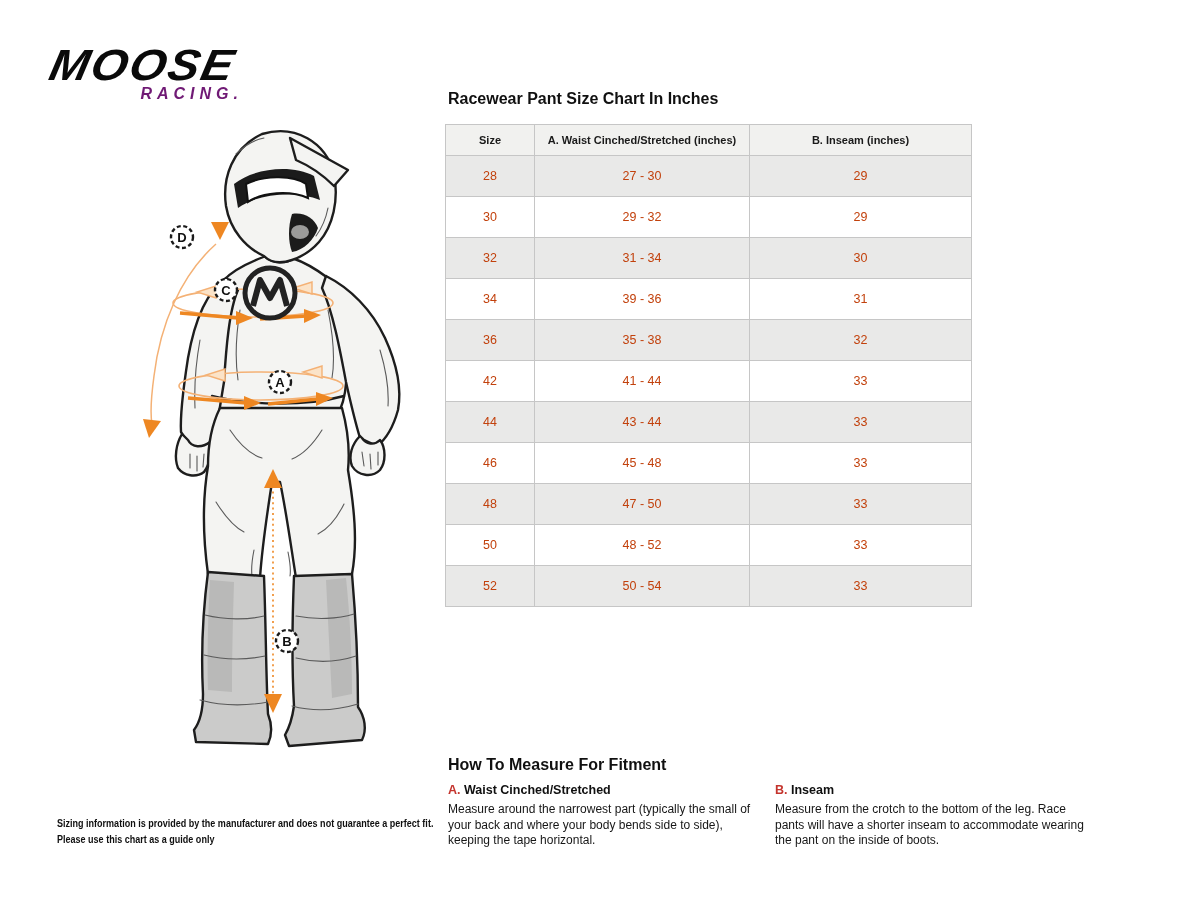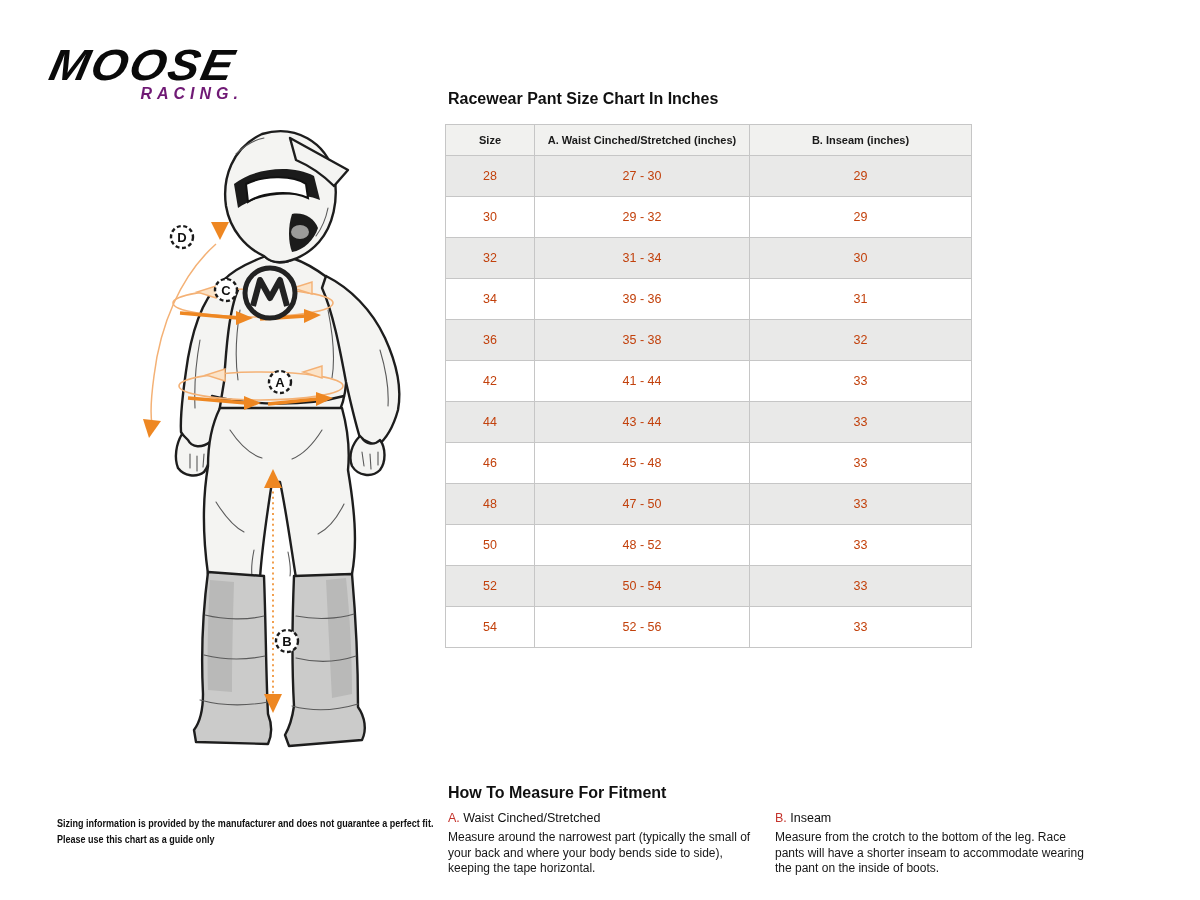--- a/index.html
+++ b/index.html
@@ -60,25 +60,25 @@
     height:31px;background:var(--table-header-bg);
     font-size:11px;font-weight:700;color:#1a1a1a;white-space:nowrap;
   }
   .size-table td{height:41px;font-size:12.5px;color:#c2410c;background:#fff;}
   .size-table tbody tr:nth-child(odd) td{background:var(--table-row-alt);}
   .size-table col.c-size{width:89px;}
   .size-table col.c-waist{width:215px;}
   .size-table col.c-inseam{width:222px;}
 
   
-  .howto{position:absolute;left:448px;top:784px;width:680px;}
+  .howto{position:absolute;left:448px;top:756px;width:680px;}
   .howto-title{font-size:16px;font-weight:700;color:#101010;}
   .howto-cols{display:flex;gap:17px;margin-top:9px;}
   .m-col{width:310px;}
-  .m-col h3{font-size:12.5px;font-weight:400;color:#101010;line-height:15px;}
+  .m-col h3{font-size:12.5px;font-weight:700;color:#101010;line-height:15px;}
   .m-col h3 .red{color:var(--accent-red);}
   .m-col p{font-size:12px;line-height:15.5px;color:#161616;margin-top:4px;}
 
   
   .disclaimer{
     position:absolute;left:57px;top:815px;width:420px;
     font-size:11px;font-weight:700;line-height:16px;color:#101010;
     transform:scaleX(0.82);transform-origin:left top;
   }
   .disclaimer div{white-space:nowrap;}
@@ -262,25 +262,20 @@
           <td>33</td>
         </tr>
         <tr>
           <td>50</td>
           <td>48 - 52</td>
           <td>33</td>
         </tr>
         <tr>
           <td>52</td>
           <td>50 - 54</td>
-          <td>33</td>
-        </tr>
-        <tr>
-          <td>54</td>
-          <td>52 - 56</td>
           <td>33</td>
         </tr>
       </tbody>
   </table>
 
   <section class="howto">
     <h2 class="howto-title">How To Measure For Fitment</h2>
     <div class="howto-cols" id="measure-cols">
         <div class="m-col">
           <h3><span class="red">A.</span> Waist Cinched/Stretched</h3>

